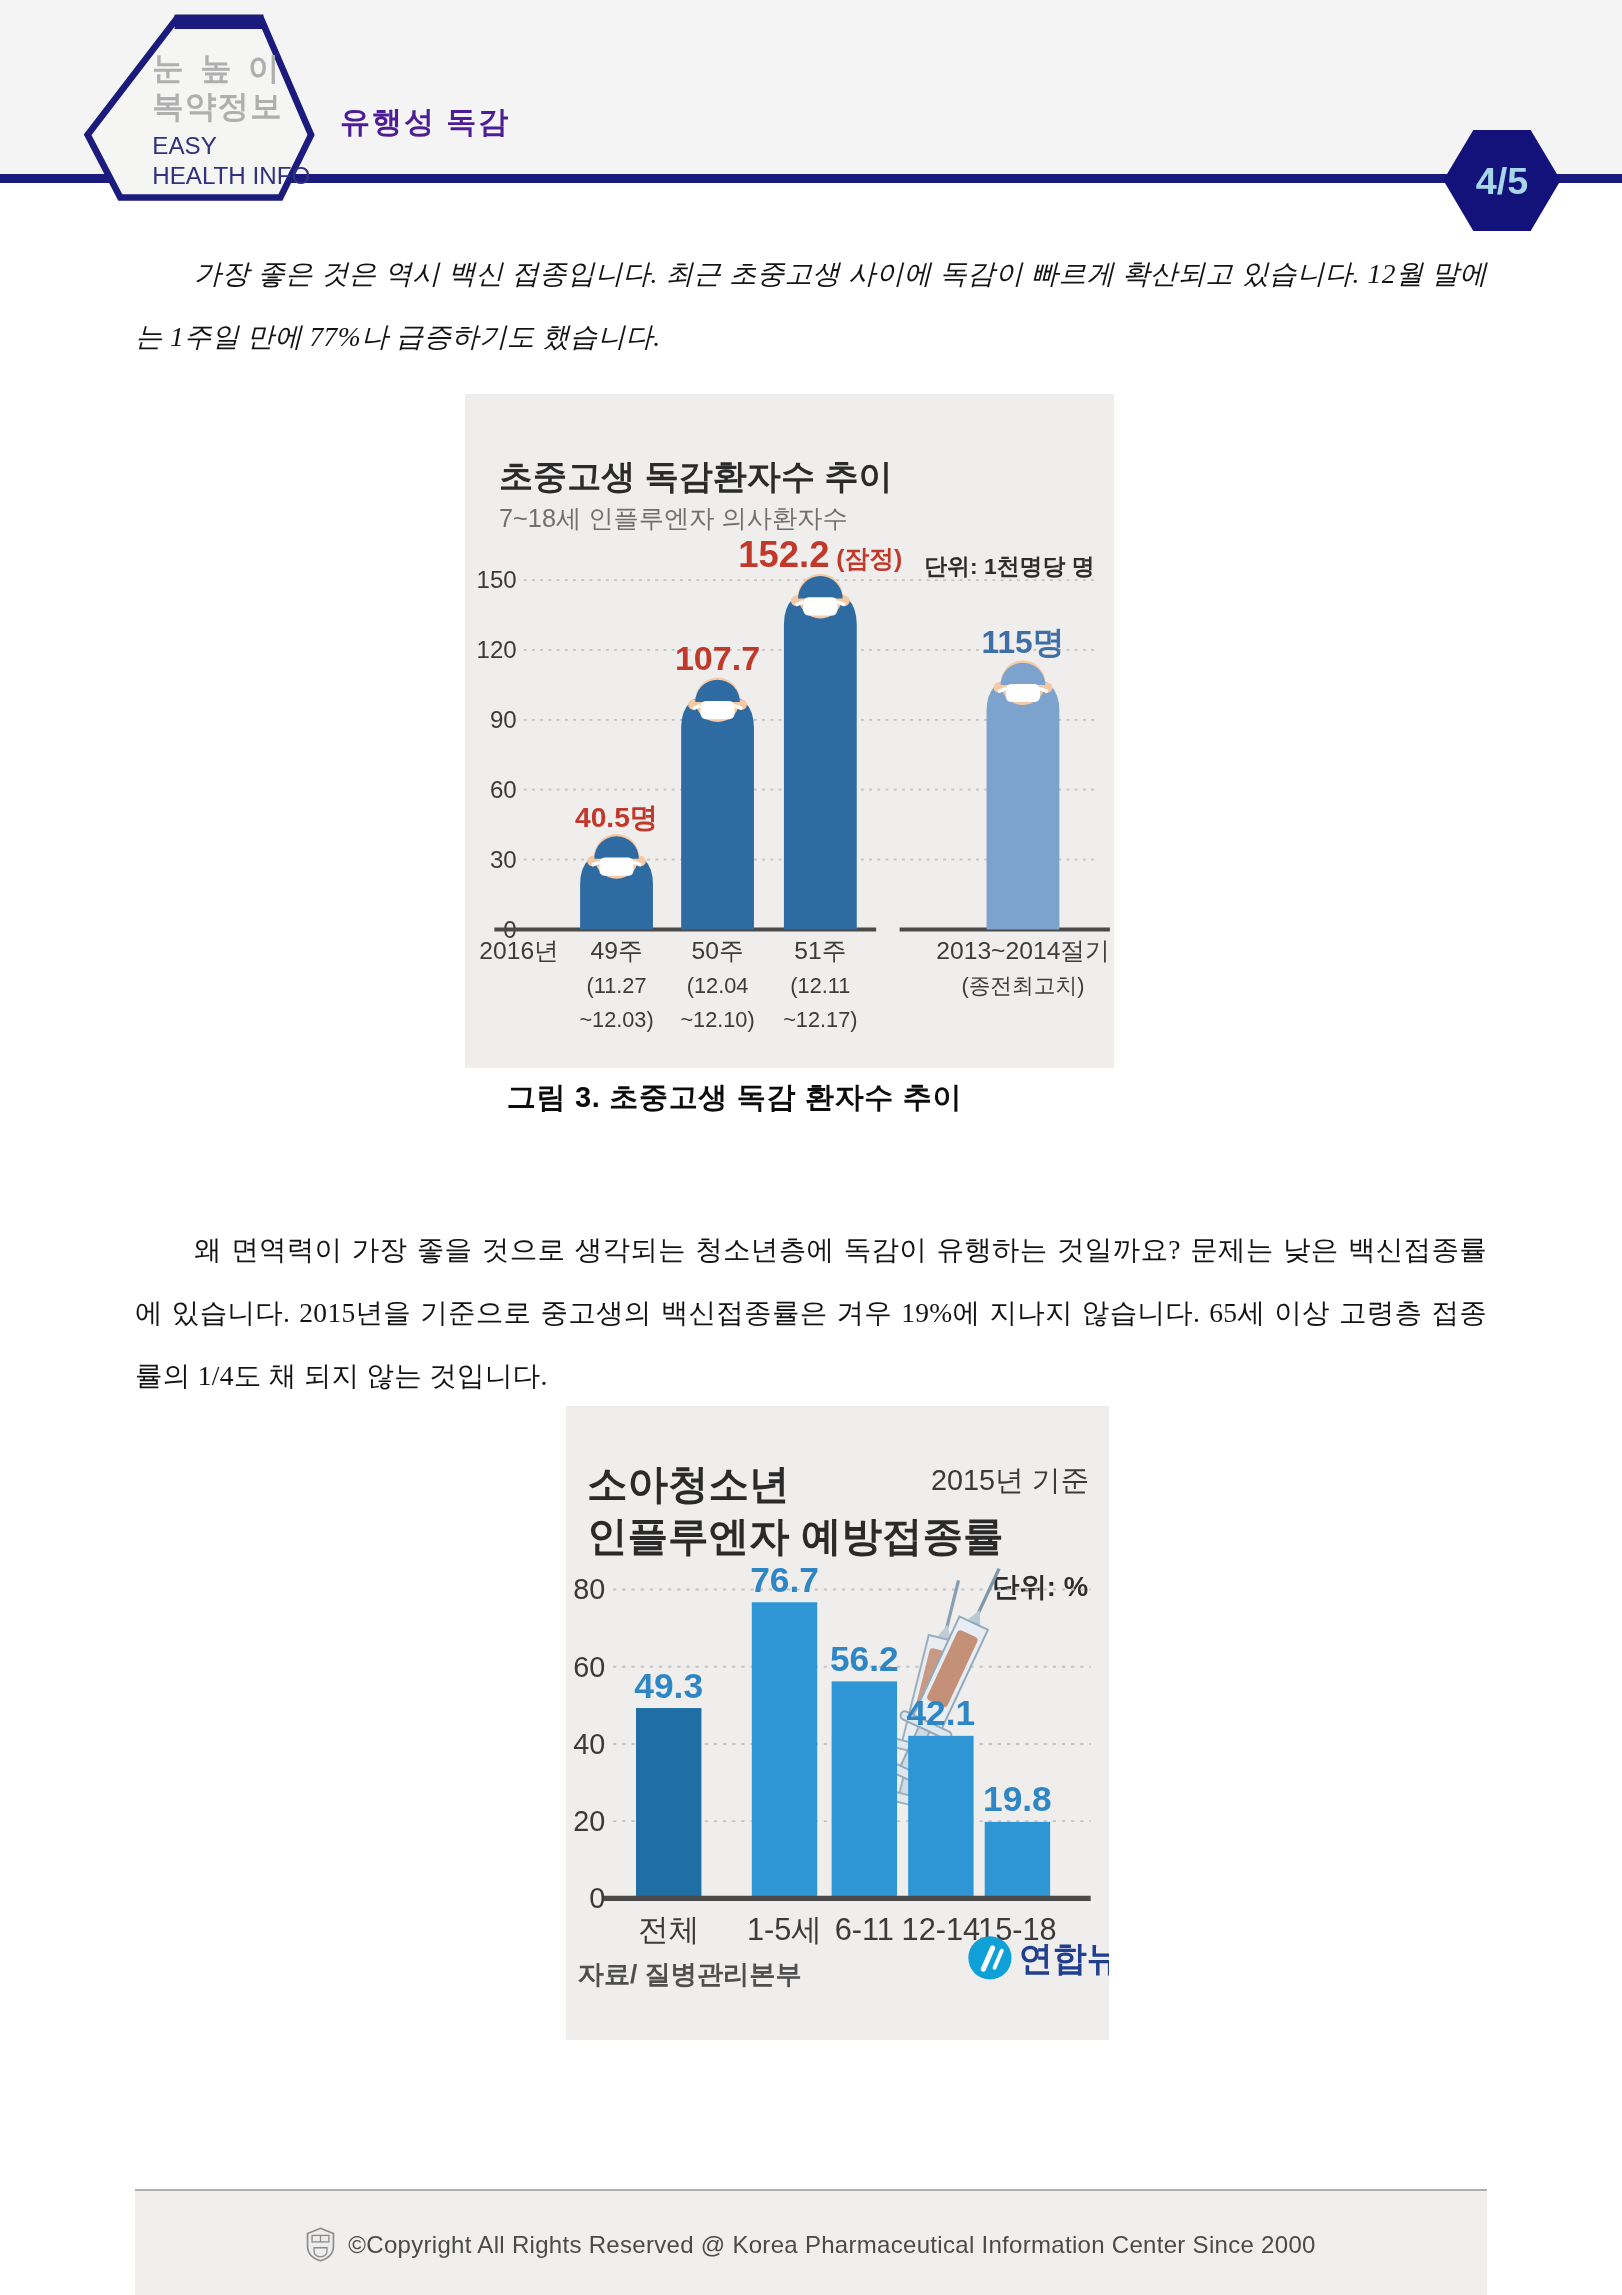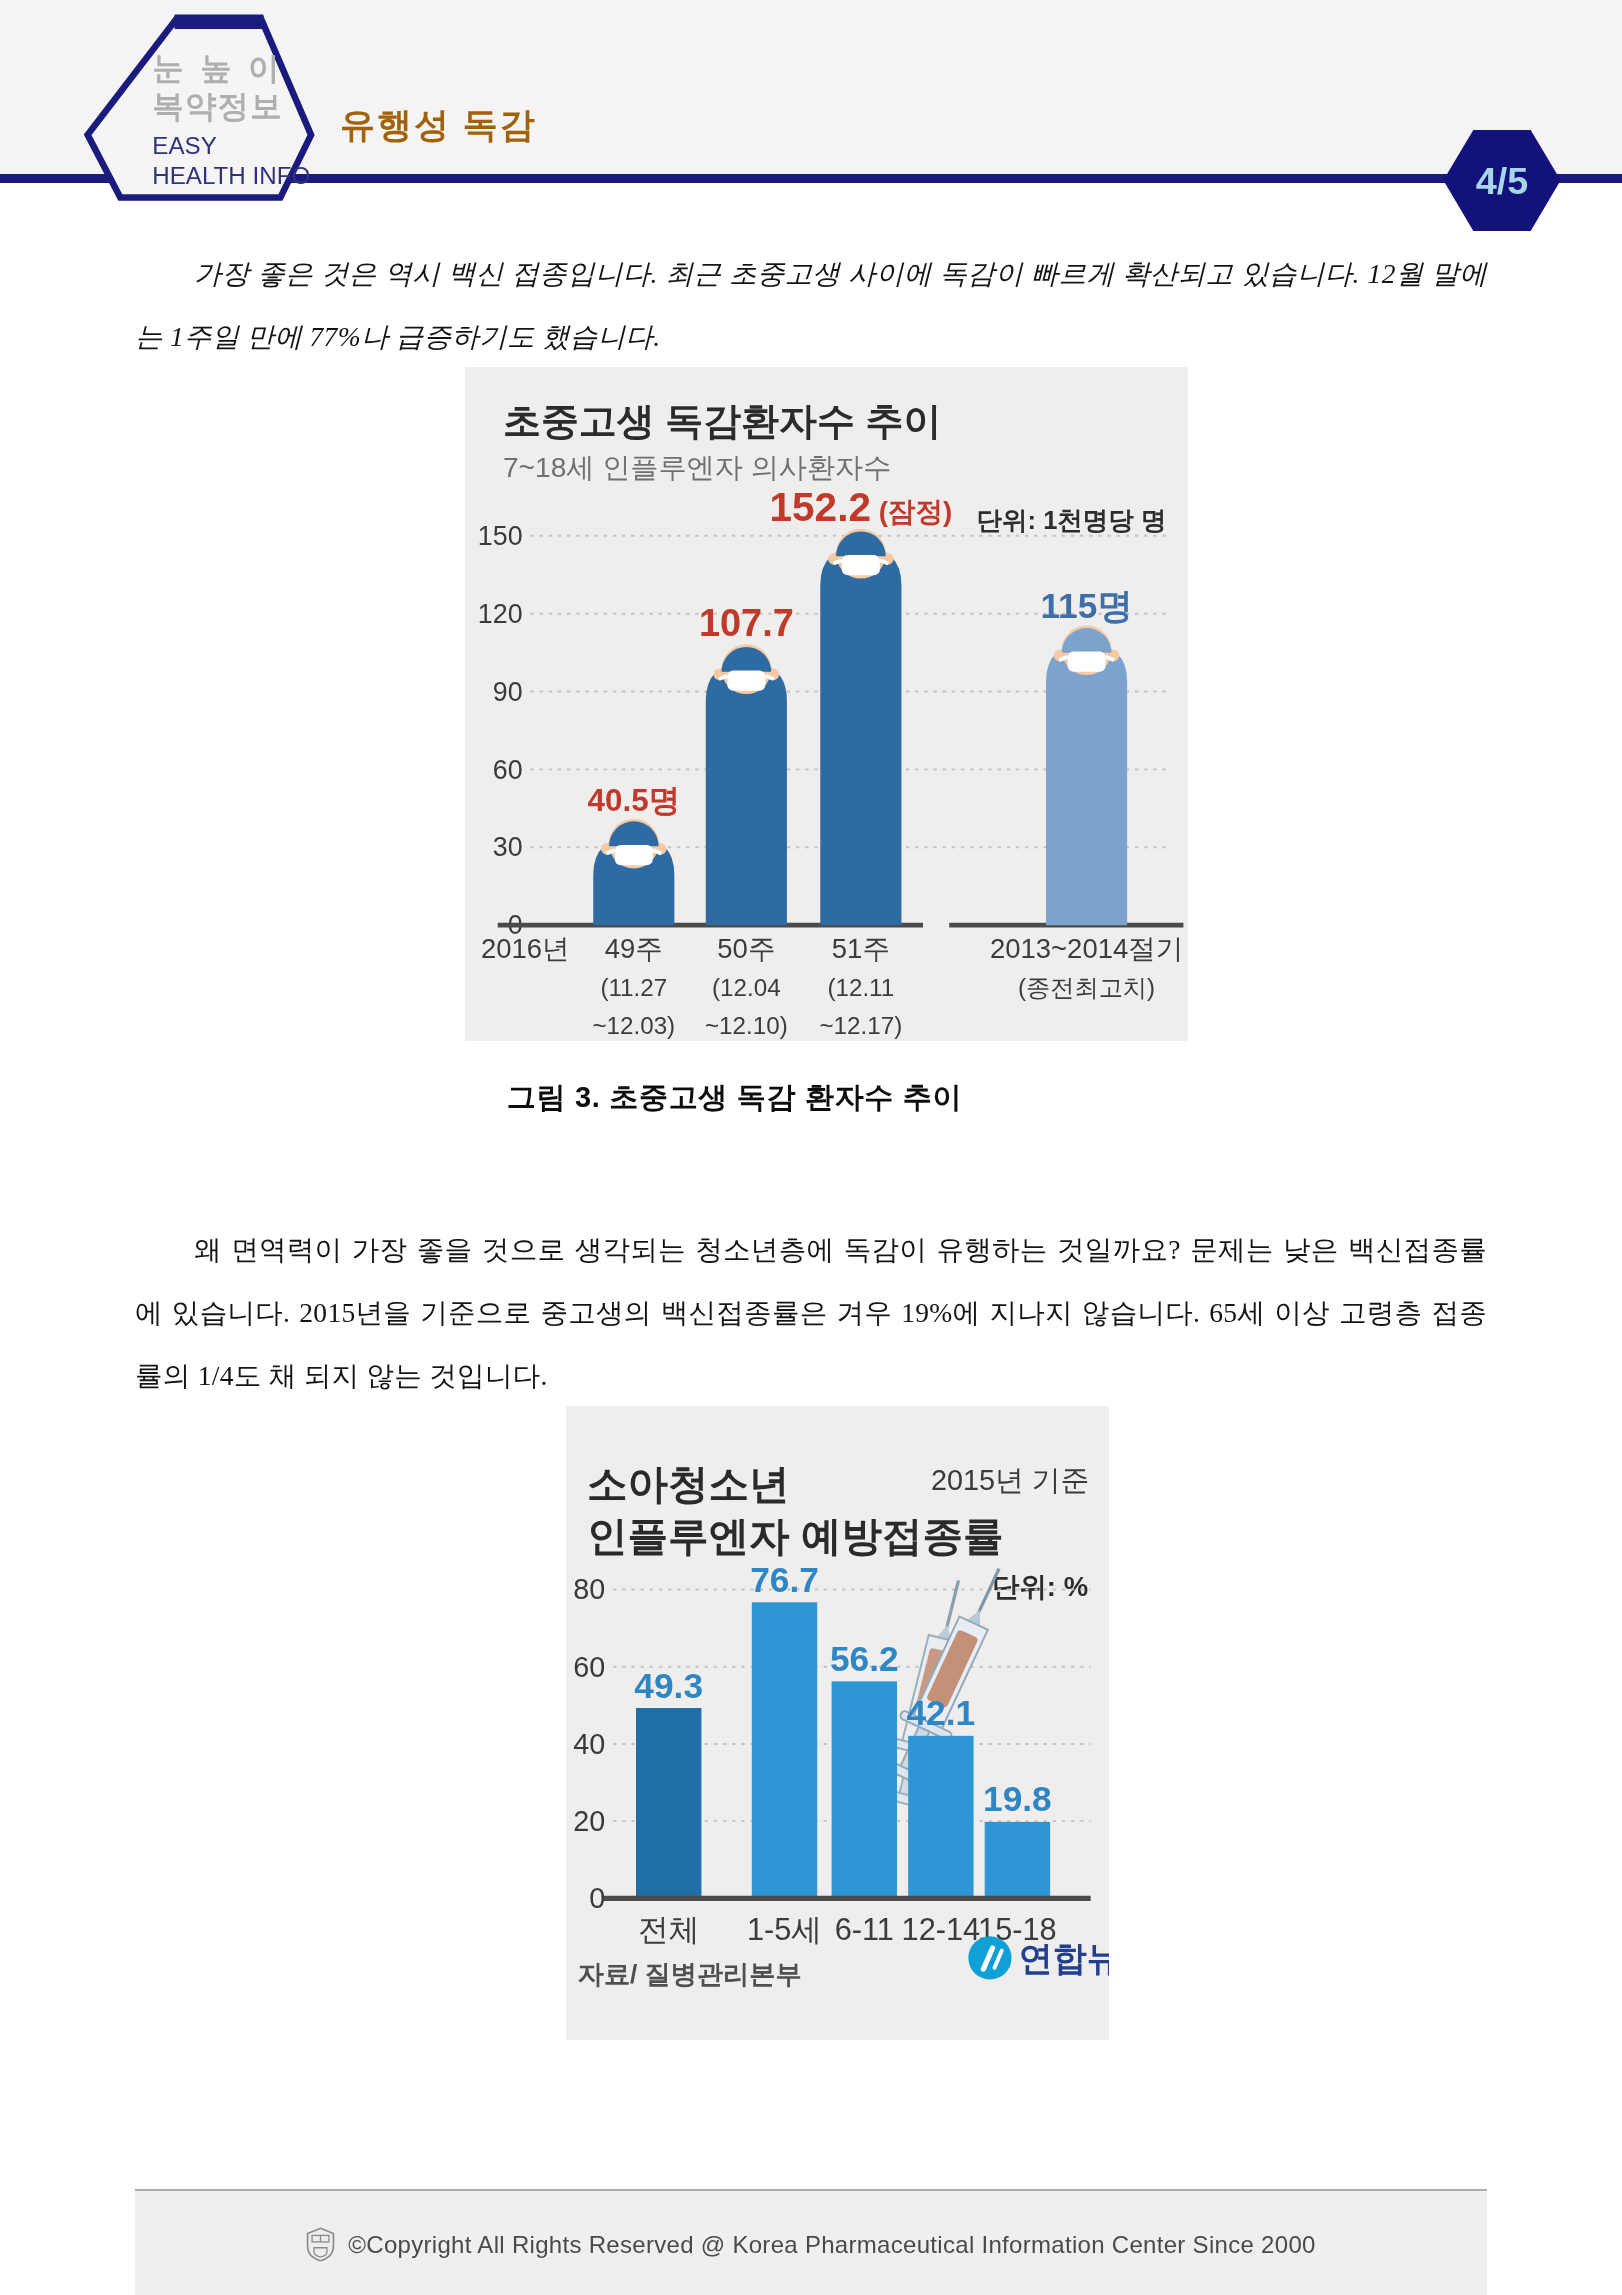--- a/index.html
+++ b/index.html
@@ -2,32 +2,32 @@
 <html style="font-size:10.5px"><head>
 <meta charset="utf-8">
 <style>
   html,body{margin:0;padding:0;background:#fff;}
   .page{position:relative;width:1623px;height:2295px;background:#ffffff;overflow:hidden;
         font-family:"Liberation Sans",sans-serif;}
   
   .header-band{position:absolute;left:0;top:0;width:1623px;height:175px;background:#f4f4f4;}
   .header-line{position:absolute;left:0;top:174px;width:1623px;height:8.5px;background:#1b1b7e;}
   .logo-hex{position:absolute;left:79px;top:14.4px;width:242px;height:196px;}
-  .doc-title{position:absolute;left:340px;top:102px;font-size:35px;font-weight:bold;
-             color:#a16207;letter-spacing:2px;}
+  .doc-title{position:absolute;left:340px;top:102px;font-size:30px;font-weight:bold;
+             color:#4c1d95;letter-spacing:2px;}
   .page-badge{position:absolute;left:1443px;top:130px;width:118px;height:101px;}
   
   .para{position:absolute;left:135px;width:1352px;font-family:"Liberation Serif",serif;
         font-size:27.5px;line-height:63px;color:#141414;text-align:justify;
         word-break:break-all;text-indent:59px;letter-spacing:0.3px;}
   .para-1{top:242px;font-style:italic;}
   .para-2{top:1218px;}
   
   .figure-box{position:absolute;background:#efeeec;}
-  .figure3-box{left:465px;top:367px;width:723px;height:674px;}
+  .figure3-box{left:465px;top:394px;width:649px;height:674px;}
   .figure4-box{left:566px;top:1406px;width:543px;height:634px;}
   .figure-box svg{display:block;width:100%;height:100%;font-family:"Liberation Sans",sans-serif;}
   .caption{position:absolute;left:0;width:1469px;text-align:center;font-weight:bold;
            font-size:29px;color:#0d0d0d;letter-spacing:0.7px;font-family:"Liberation Sans",sans-serif;}
   .caption-3{top:1078px;}
   .caption-4{top:2010px;}
   
   .footer{position:absolute;left:135px;top:2189px;width:1352px;height:107px;background:#f0efee;
           border-top:2.6px solid #aeaeae;display:flex;align-items:center;justify-content:center;gap:13px;}
   .footer-text{font-size:24px;color:#4a4a4a;letter-spacing:0.3px;}

